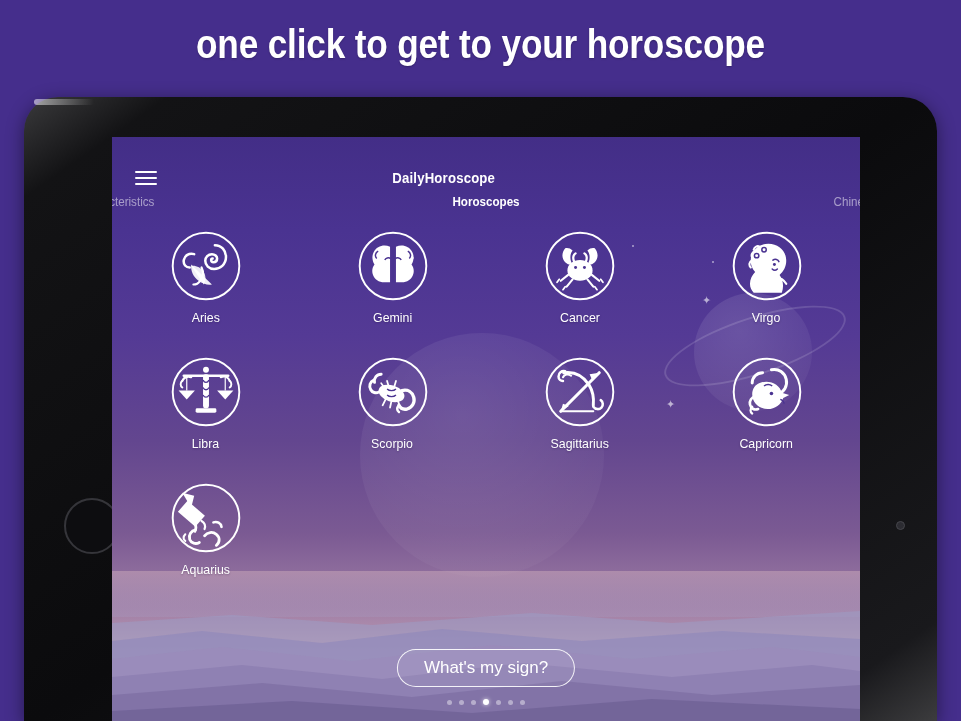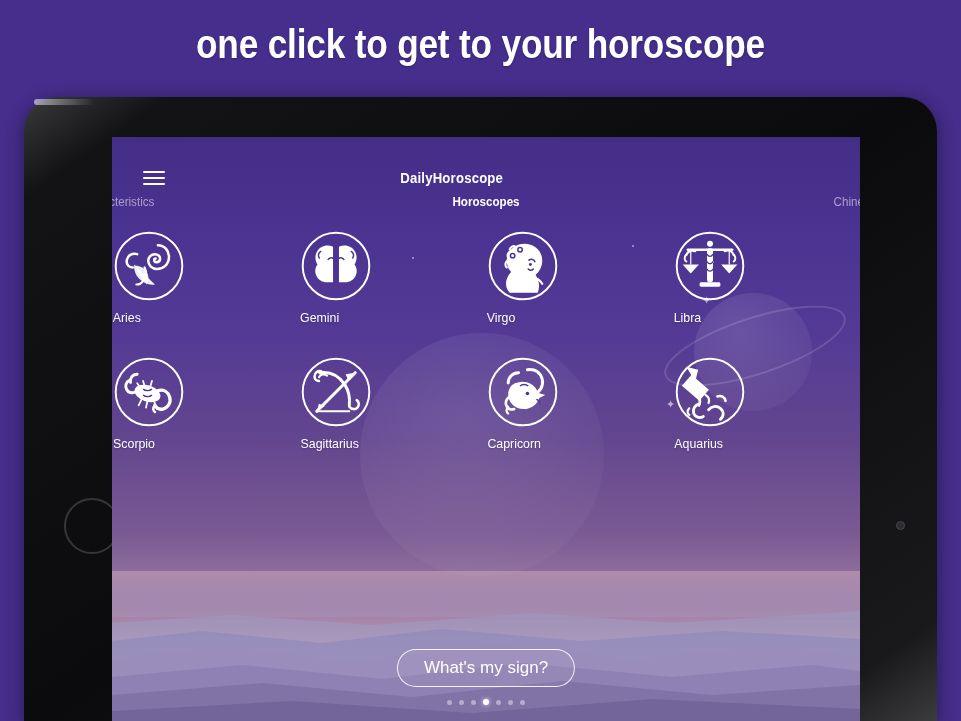--- a/index.html
+++ b/index.html
@@ -105,21 +105,21 @@
     border-radius:2px; position:relative; padding:1px;
   }
   .battery i { display:block; height:100%; width:100%; background:#fff; border-radius:1px; }
   .battery::after{
     content:""; position:absolute; right:-3px; top:2.5px; width:1.6px; height:4px;
     background:rgba(255,255,255,.85); border-radius:0 1px 1px 0;
   }
 
   
   .navbar {
-    position:absolute; left:12px; top:22px; width:656px; height:38px;
+    position:absolute; left:4px; top:22px; width:656px; height:38px;
     display:flex; align-items:center; justify-content:center;
   }
   .app-title {
     font-size:14px; color:#fff; font-weight:600; letter-spacing:.2px;
     font-family:"Liberation Sans Narrow","Liberation Sans",sans-serif;
     transform:scaleX(.94);
   }
   .hamburger {
     position:absolute; left:18px; top:9px;
     width:24px; height:20px; display:flex; flex-direction:column;
@@ -142,21 +142,21 @@
   .tab.prev { left:-22px; color:rgba(255,255,255,.52); }
   .tab.current { left:0; width:748px; text-align:center; color:#ffffff; font-weight:600; }
   .tab.next { right:-18px; color:rgba(255,255,255,.52); }
 
   
   .grid {
     position:absolute; left:0; top:92px; width:748px;
     display:grid; grid-template-columns:repeat(4,1fr);
     row-gap:30px;
   }
-  .cell { display:flex; flex-direction:column; align-items:flex-start; }
+  .cell { display:flex; flex-direction:column; align-items:center; }
   .sign-icon {
     width:74px; height:74px; display:block;
   }
   .sign-label {
     margin-top:7px; font-size:13px; color:#fff;
     font-family:"Liberation Sans Narrow","Liberation Sans",sans-serif;
     transform:scaleX(.95);
     text-shadow:0 1px 2px rgba(40,20,70,.35);
   }
 
@@ -255,20 +255,35 @@
           <path d="M54 24c8-4 18-1 22 7 3 6 2 12-1 17 3 4 4 9 2 14-2 6-8 10-15 10h-8V24z" fill="#fff"></path>
           <path d="M47 40c-3-2-7-1-8 2" fill="none" stroke="#4a3391" stroke-width="2"></path>
           <path d="M53 40c3-2 7-1 8 2" fill="none" stroke="#4a3391" stroke-width="2"></path>
           <rect x="48.5" y="24" width="3" height="48" fill="#4a3391" opacity=".85"></rect>
           <path d="M30 30c-4 2-5 7-2 10" fill="none" stroke="#4a3391" stroke-width="2"></path>
           <path d="M70 30c4 2 5 7 2 10" fill="none" stroke="#4a3391" stroke-width="2"></path>
         </svg>
         <div class="sign-label">Gemini</div>
       </div>
 
+      <div class="cell">
+        <svg class="sign-icon" viewBox="0 0 100 100">
+          <circle cx="50" cy="50" r="45" fill="none" stroke="#fff" stroke-width="2.6"></circle>
+          <path d="M30 26c-5 6-5 14 0 19 3 3 7 4 10 3-4-6-4-14 0-19-3-3-7-4-10-3z" fill="#fff"></path>
+          <path d="M70 26c5 6 5 14 0 19-3 3-7 4-10 3 4-6 4-14 0-19 3-3 7-4 10-3z" fill="#fff"></path>
+          <ellipse cx="50" cy="56" rx="17" ry="14" fill="#fff"></ellipse>
+          <path d="M42 44c-2-5-1-9 2-11" fill="none" stroke="#fff" stroke-width="3" stroke-linecap="round"></path>
+          <path d="M58 44c2-5 1-9-2-11" fill="none" stroke="#fff" stroke-width="3" stroke-linecap="round"></path>
+          <circle cx="44" cy="52" r="2" fill="#4a3391"></circle>
+          <circle cx="56" cy="52" r="2" fill="#4a3391"></circle>
+          <path d="M34 62l-10 8M40 68l-8 10M60 68l8 10M66 62l10 8" stroke="#fff" stroke-width="2.8" stroke-linecap="round" fill="none"></path>
+          <path d="M22 68l-3 4M30 78l-3 4M70 78l3 4M78 68l3 4" stroke="#fff" stroke-width="2.4" stroke-linecap="round"></path>
+        </svg>
+        <div class="sign-label">Cancer</div>
+      </div>
 
 
       <div class="cell">
         <svg class="sign-icon" viewBox="0 0 100 100">
           <circle cx="50" cy="50" r="45" fill="none" stroke="#fff" stroke-width="2.6"></circle>
           <path d="M52 20c-14 0-24 10-24 23 0 6 2 11 6 15-4 4-7 10-7 16 0 5 2 9 5 12h38c3-8 2-17-3-24 5-4 9-11 9-19 0-13-10-23-24-23z" fill="#fff"></path>
           <path d="M58 42c3-2 7-1 8 2" stroke="#4a3391" stroke-width="2.2" fill="none" stroke-linecap="round"></path>
           <circle cx="60" cy="48" r="2" fill="#4a3391"></circle>
           <path d="M64 54c-2 2-5 2-7 0" stroke="#4a3391" stroke-width="2" fill="none" stroke-linecap="round"></path>
           <path d="M34 30c-4 1-6 5-4 9M40 24c-3-2-7 0-8 4M30 42c-4 2-5 7-2 10" stroke="#fff" stroke-width="2.8" fill="none" stroke-linecap="round"></path>

